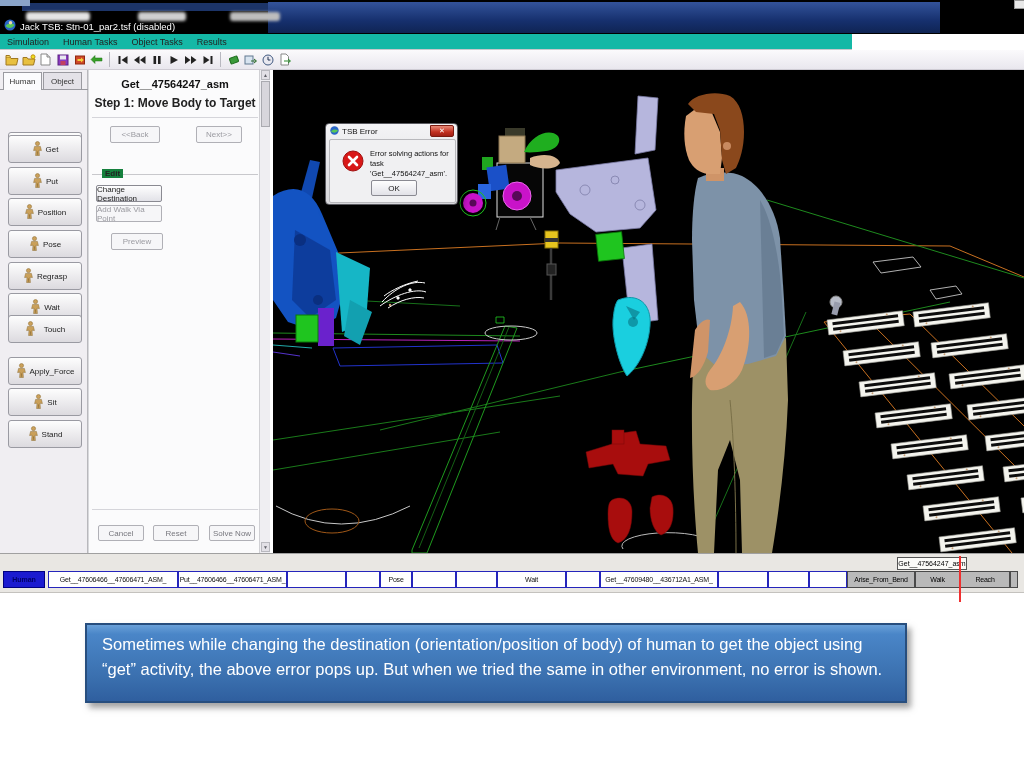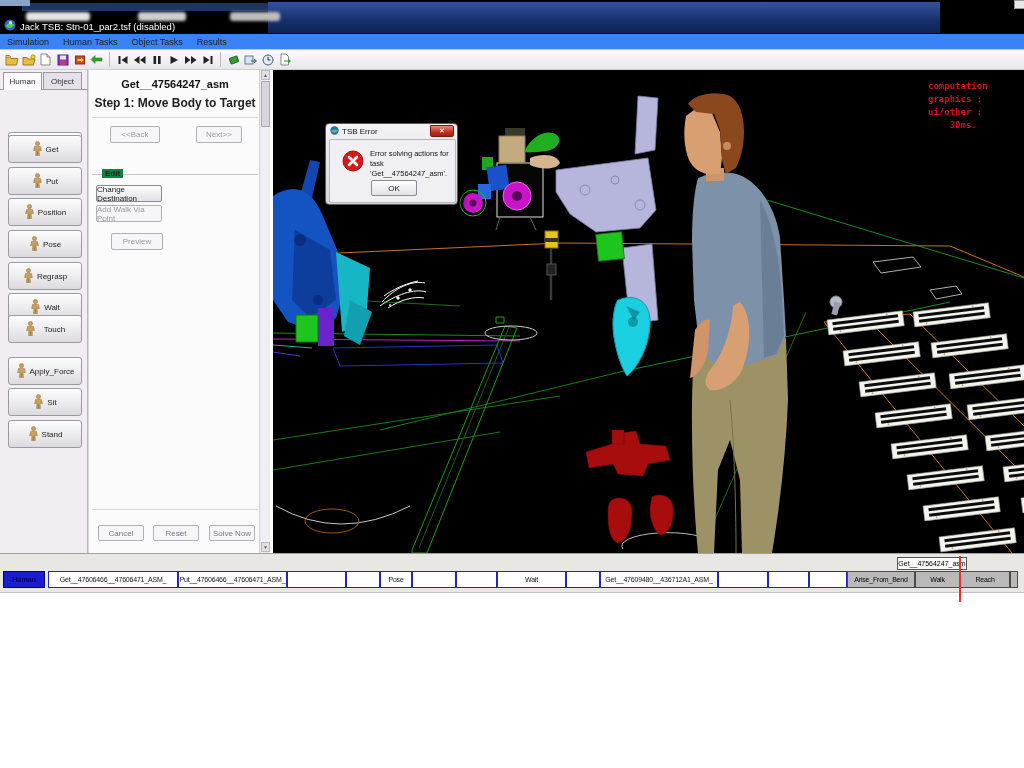--- a/index.html
+++ b/index.html
@@ -9,21 +9,21 @@
   
   #chrome{left:0;top:0;width:1024px;height:34px;background:#000;}
   #navy{left:268px;top:2px;width:672px;height:31px;background:linear-gradient(#33539a,#16306e 60%,#0f2454);}
   #navy2{left:22px;top:3px;width:246px;height:8px;background:#1c3468;}
   .blob{top:12px;height:9px;border-radius:3px;filter:blur(1.5px);}
   #chip{left:0;top:0;width:30px;height:6px;background:#8aa4c8;}
   #whitebox{left:1014px;top:0;width:10px;height:7px;background:#e8e8e8;border:1px solid #999;}
   #titlebar{left:4px;top:19px;height:14px;display:flex;align-items:center;gap:4px;}
   #titletext{color:#fff;font-size:9.5px;text-shadow:0 1px 1px #000;}
   
-  #menubar{left:0;top:34px;width:1024px;height:15px;background:#3b82f6;border-bottom:1px solid #c8c8cc;display:flex;align-items:center;}
+  #menubar{left:0;top:34px;width:852px;height:15px;background:#14b8a6;border-bottom:1px solid #c8c8cc;display:flex;align-items:center;}
   .menu-item{font-size:9px;color:#222;padding:1px 7px;}
   #toolbar{left:0;top:50px;width:1024px;height:20px;background:linear-gradient(#fbfafc,#e9e7ee);border-bottom:1px solid #cfccd4;display:flex;align-items:center;padding-left:3px;box-sizing:border-box;}
   .tbtn{width:17px;height:17px;display:inline-flex;align-items:center;justify-content:center;}
   .tsep{width:1px;height:15px;background:#b8b8c0;margin:0 4px;}
   
   #sidebar{left:0;top:70px;width:88px;height:483px;background:#f0eef2;border-right:1px solid #b8b8bc;box-sizing:border-box;}
   .tab{position:absolute;top:2px;height:16px;font-size:8px;display:flex;align-items:center;justify-content:center;border:1px solid #9a9aa0;border-bottom:none;background:#e4e2e8;color:#333;}
   .tab.active{background:#fbfbfd;height:17px;z-index:2;}
   #tabline{left:0;top:89px;width:88px;height:1px;background:#9a9aa0;}
   .sbtn{position:absolute;left:8px;width:72px;height:26px;border:1px solid #9a9aa2;border-radius:3px;background:linear-gradient(#fdfdfd,#dcdadf);display:flex;align-items:center;justify-content:center;gap:3px;font-size:8px;color:#222;}
@@ -524,21 +524,20 @@
       <path d="M760,200 C772,220 780,260 782,300 L784,336 L776,354 L764,358 Z" fill="#6a7f95"></path>
       <path d="M695,330 C700,322 706,318 710,320 L708,352 C704,366 698,376 690,378 Z" fill="#cf9468"></path>
       <path d="M740,302 C752,315 752,345 742,370 C736,383 722,392 710,390 C704,386 704,378 710,370 C722,356 732,330 733,306 Z" fill="#d89f72"></path>
       <rect x="706" y="168" width="18" height="13" fill="#cf9468"></rect>
       <path d="M686,116 C683,132 684,148 689,160 C693,168 700,173 708,174 L720,174 L722,158 L720,132 L712,113 L694,110 Z" fill="#d89f72"></path>
       <path d="M688,104 C694,94 716,90 730,96 C740,102 744,116 744,132 C744,148 740,160 736,168 L726,174 L722,160 L720,130 L714,114 L696,112 Z" fill="#8a481c"></path>
       <circle cx="727" cy="146" r="4" fill="#c88a60"></circle>
     </g>
   </svg>
 
-  <div class="abs" id="perf"><div>computation</div><div>graphics :</div><div>ui/other :</div><div>    30ms.</div></div>
 
   <div class="abs" id="dialog">
     <div id="dlg-title">
       <span><svg width="9" height="9">
             <circle cx="4.5" cy="4.5" r="4.2" fill="#2a66c8"></circle>
             <path d="M1,5.2 C3,3 6,3 8,4.5 C6.5,7 3,7.4 1,5.2 Z" fill="#58c858"></path>
           </svg></span>
       <span>TSB Error</span>
     </div>
     <div id="dlg-close">✕</div>
@@ -574,14 +573,17 @@
       <div class="cell abs blue" style="left: 718px; width: 50px;"></div>
       <div class="cell abs blue" style="left: 768px; width: 41px;"></div>
       <div class="cell abs blue" style="left: 809px; width: 38px;"></div>
       <div class="cell abs gray" style="left: 847px; width: 68px;">Arise_From_Bend</div>
       <div class="cell abs gray" style="left: 915px; width: 45px;">Walk</div>
       <div class="cell abs gray" style="left: 960px; width: 50px;">Reach</div>
       <div class="cell abs gray" style="left: 1010px; width: 8px;"></div>
     </div>
   <div class="abs" id="playhead"></div>
 
+  <div class="abs" id="caption">
+    <span>Sometimes while changing the destination (orientation/position of body) of human to get the object using “get” activity, the above error pops up. But when we tried the same in other environment, no error is shown.</span>
+  </div>
 
 </div>
 
 </body></html>

